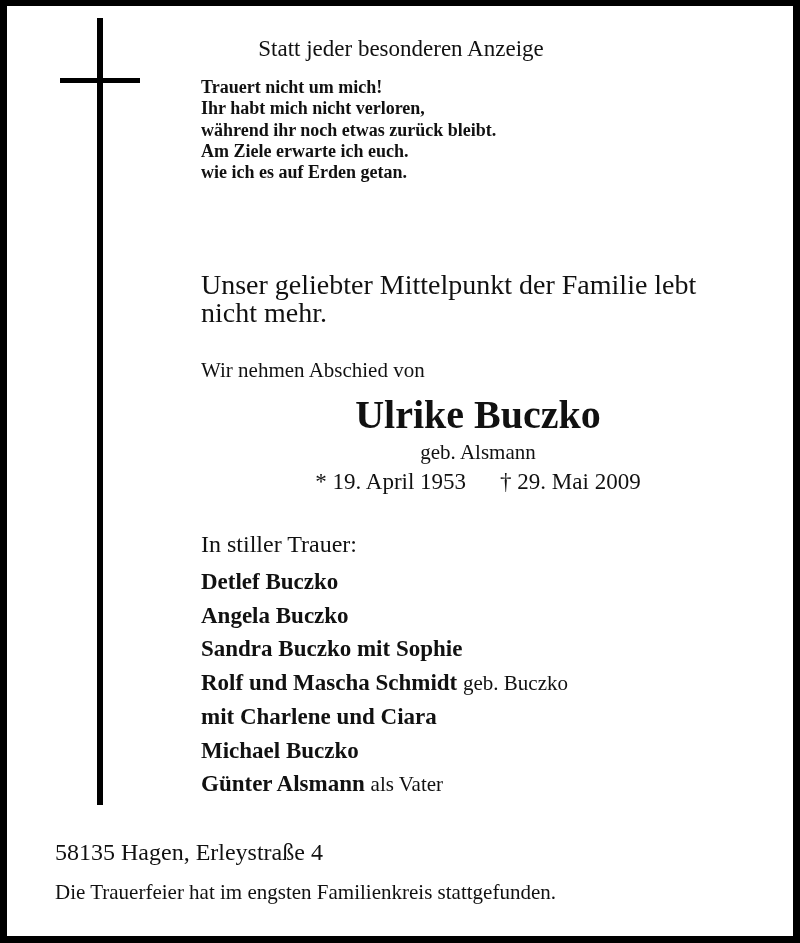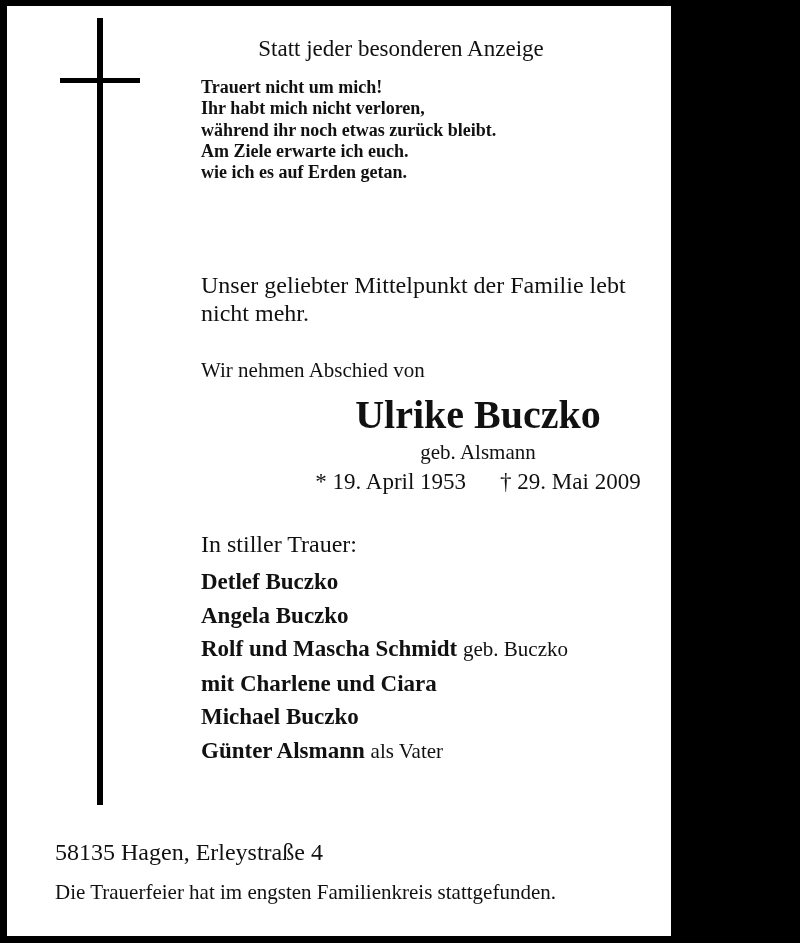--- a/index.html
+++ b/index.html
@@ -1,27 +1,27 @@
 <!DOCTYPE html>
 <html><head>
   <meta charset="utf-8">
   <style>
     html, body { margin: 0; padding: 0; background: #000; }
     body { width: 800px; height: 943px; position: relative; overflow: hidden; }
     .frame {
-      position: absolute; left: 7px; top: 6px; width: 664px; height: 930px;
+      position: absolute; left: 7px; top: 6px; width: 786px; height: 930px;
       background: #fff;
     }
     .cross-v { position: absolute; left: 90px; top: 12px; width: 6px; height: 787px; background: #000; }
     .cross-h { position: absolute; left: 53px; top: 72px; width: 80px; height: 5px; background: #000; }
     .serif { font-family: "Liberation Serif", "DejaVu Serif", serif; color: #111; }
     .abs { position: absolute; white-space: nowrap; }
     .heading { left: 178px; width: 432px; top: 30px; font-size: 23px; text-align: center; }
     .poem { left: 194px; top: 71px; font-size: 18px; line-height: 21.3px; font-weight: bold; }
-    .intro { left: 194px; top: 265px; font-size: 24px; line-height: 28px; }
+    .intro { left: 194px; top: 265px; font-size: 28px; line-height: 28px; }
     .farewell { left: 194px; top: 352px; font-size: 21px; }
     .name { left: 194px; width: 554px; top: 385px; font-size: 40px; font-weight: bold; text-align: center; }
     .maiden { left: 194px; width: 554px; top: 434px; font-size: 21px; text-align: center; }
     .dates { left: 194px; width: 554px; top: 463px; font-size: 23px; text-align: center; }
     .dates span { display: inline-block; }
     .dates .gap { width: 34px; }
     .mourning { left: 194px; top: 525px; font-size: 24px; }
     .mourners { left: 194px; top: 559px; font-size: 23px; line-height: 33.5px; font-weight: bold; }
     .mourners .note { font-weight: normal; font-size: 21px; }
     .address { left: 48px; top: 833px; font-size: 24px; }
@@ -55,20 +55,21 @@
   <div class="abs serif maiden">geb. Alsmann</div>
   <div class="abs serif dates">
     <span>* 19. April 1953</span><span class="gap"></span><span>† 29. Mai 2009</span>
   </div>
 
   <div class="abs serif mourning">In stiller Trauer:</div>
 
   <div class="abs serif mourners">
     <div><span>Detlef Buczko</span></div>
     <div><span>Angela Buczko</span></div>
+    <div><span>Sandra Buczko mit Sophie</span></div>
     <div><span>Rolf und Mascha Schmidt</span> <span class="note">geb. Buczko</span></div>
     <div><span>mit Charlene und Ciara</span></div>
     <div><span>Michael Buczko</span></div>
     <div><span>Günter Alsmann</span> <span class="note">als Vater</span></div>
   </div>
 
   <div class="abs serif address">58135 Hagen, Erleystraße 4</div>
   <div class="abs serif ceremony">Die Trauerfeier hat im engsten Familienkreis stattgefunden.</div>
 </div>
 

